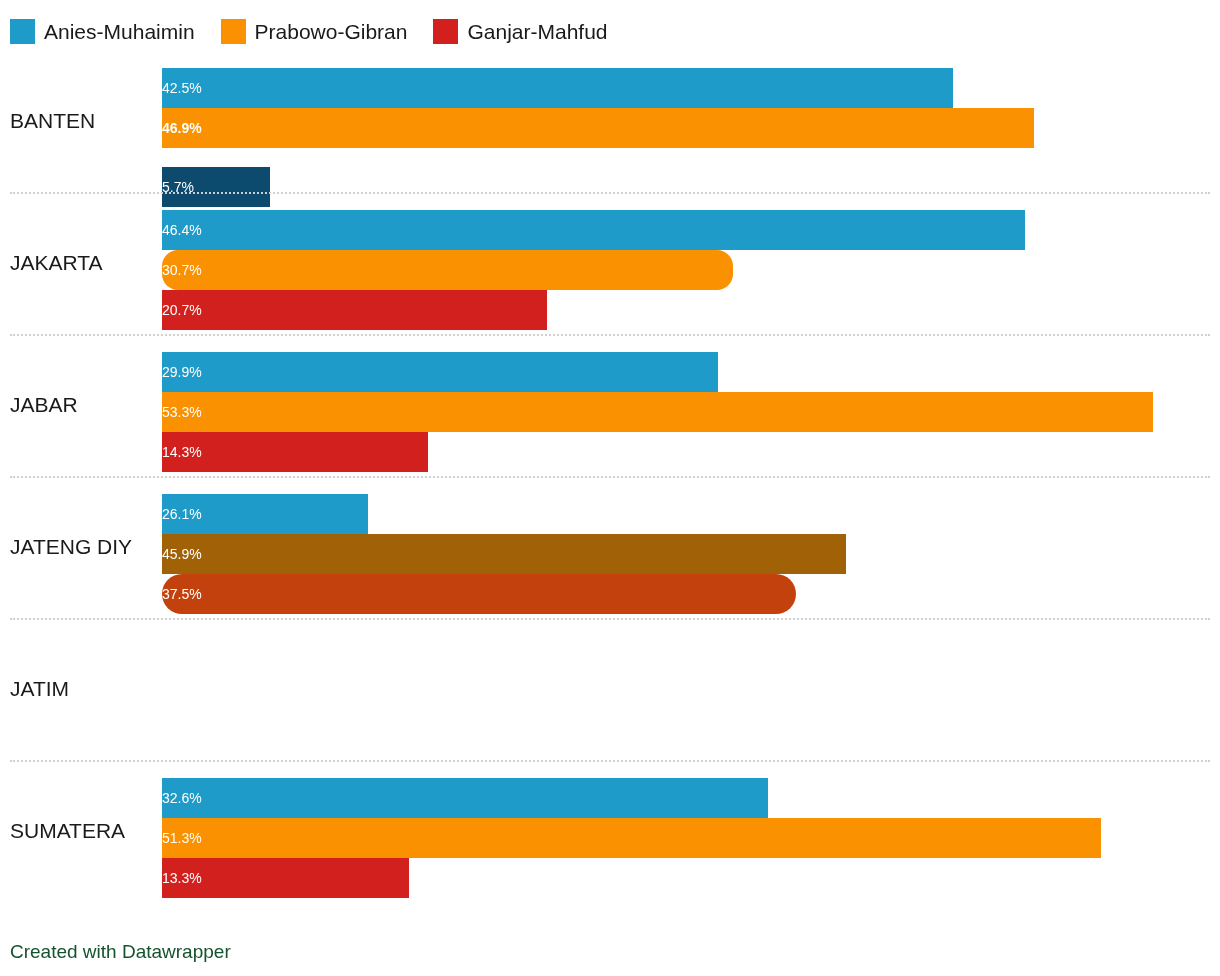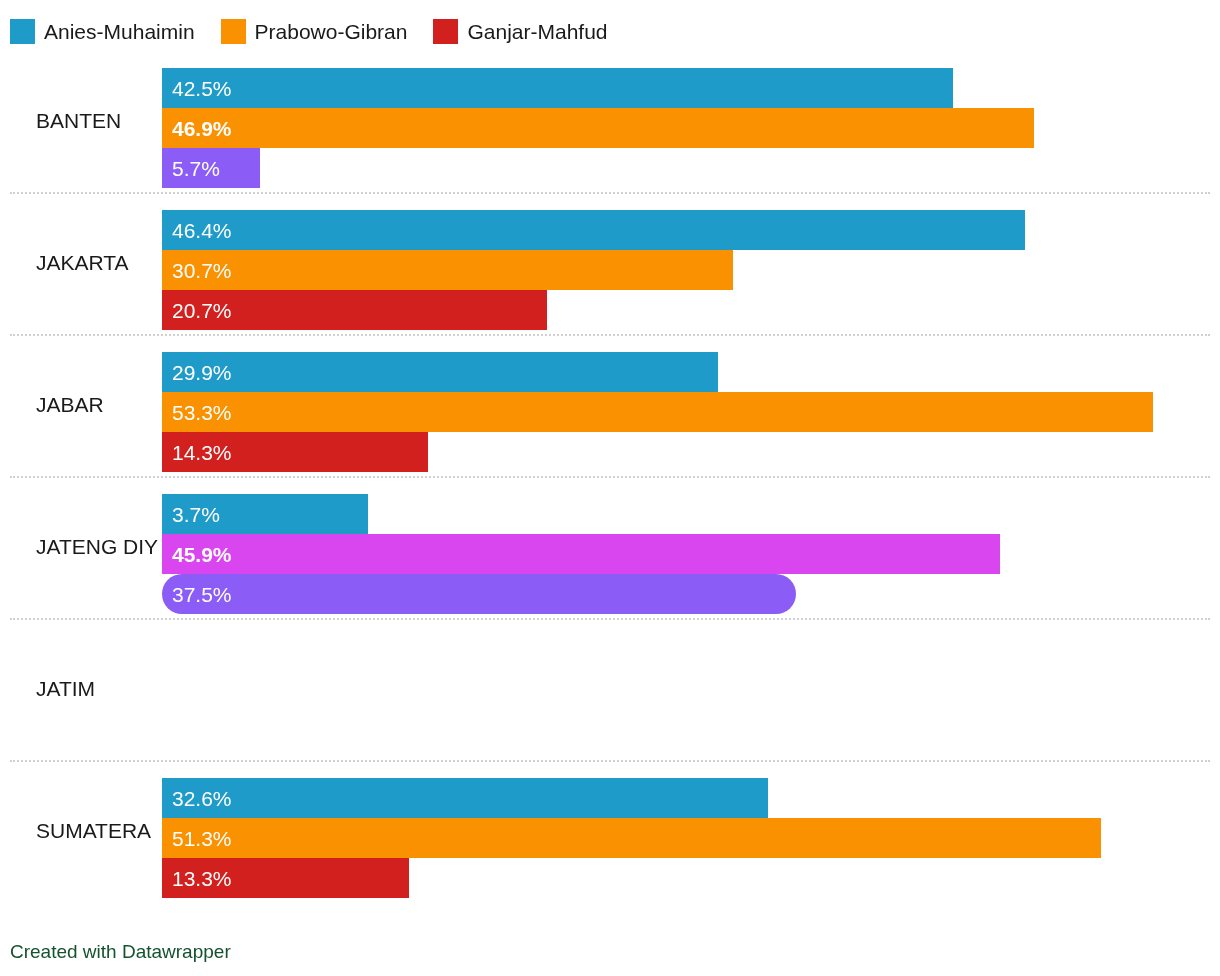--- a/index.html
+++ b/index.html
@@ -77,21 +77,20 @@
     left: 10px;
     top: 0;
     height: 142px;
     display: flex;
     align-items: center;
     font-size: 21px;
     line-height: 22px;
     color: #1a1a1a;
     white-space: nowrap;
     width: 150px;
-    margin-left: 26px;
   }
   .bars {
     position: absolute;
     left: 162px;
     top: 18px;
     right: 0;
   }
   .bar-row {
     position: relative;
     height: 40px;
@@ -100,23 +99,22 @@
   .bar {
     position: absolute;
     left: 0;
     top: 0;
     height: 40px;
     display: flex;
     align-items: center;
   }
   .bar-value {
     color: #ffffff;
-    font-size: 21px;
+    font-size: 14px;
     line-height: 21px;
-    padding-left: 10px;
     white-space: nowrap;
   }
 
   
   .footer {
     position: absolute;
     left: 10px;
     bottom: 14px;
     font-size: 19px;
     line-height: 20px;
@@ -151,37 +149,37 @@
             <div class="bar" style="background: rgb(31, 155, 201); width: 790.5px;">
               <span class="bar-value">42.5%</span>
             </div>
           </div>
           <div class="bar-row">
             <div class="bar" style="background: rgb(250, 145, 0); width: 872.34px; font-weight: bold;">
               <span class="bar-value">46.9%</span>
             </div>
           </div>
           <div class="bar-row">
-            <div class="bar" style="background: #8b5cf6; width: 98px;">
+            <div class="bar" style="background: #0c4a6e; width: 108px; margin-top: 19px;">
               <span class="bar-value">5.7%</span>
             </div>
           </div>
         </div>
       </div>
       <div class="group">
         <div class="divider"></div>
         <div class="group-label">JAKARTA</div>
         <div class="bars">
           <div class="bar-row">
             <div class="bar" style="background: rgb(31, 155, 201); width: 863.04px;">
               <span class="bar-value">46.4%</span>
             </div>
           </div>
           <div class="bar-row">
-            <div class="bar" style="background: rgb(250, 145, 0); width: 571.02px;">
+            <div class="bar" style="background: rgb(250, 145, 0); width: 571.02px; border-radius: 16px;">
               <span class="bar-value">30.7%</span>
             </div>
           </div>
           <div class="bar-row">
             <div class="bar" style="background: rgb(210, 32, 30); width: 385.02px;">
               <span class="bar-value">20.7%</span>
             </div>
           </div>
         </div>
       </div>
@@ -205,30 +203,30 @@
             </div>
           </div>
         </div>
       </div>
       <div class="group">
         <div class="divider"></div>
         <div class="group-label">JATENG DIY</div>
         <div class="bars">
           <div class="bar-row">
             <div class="bar" style="background: rgb(31, 155, 201); width: 206.46px;">
-              <span class="bar-value">3.7%</span>
-            </div>
-          </div>
-          <div class="bar-row">
-            <div class="bar" style="background: #d946ef; width: 838px; font-weight: bold;">
+              <span class="bar-value">26.1%</span>
+            </div>
+          </div>
+          <div class="bar-row">
+            <div class="bar" style="background: #a16207; width: 684px;">
               <span class="bar-value">45.9%</span>
             </div>
           </div>
           <div class="bar-row">
-            <div class="bar" style="background: #8b5cf6; width: 634px; border-radius: 20px;">
+            <div class="bar" style="background: #c2410c; width: 634px; border-radius: 20px;">
               <span class="bar-value">37.5%</span>
             </div>
           </div>
         </div>
       </div>
       <div class="group">
         <div class="divider"></div>
         <div class="group-label">JATIM</div>
       </div>
       <div class="group">

